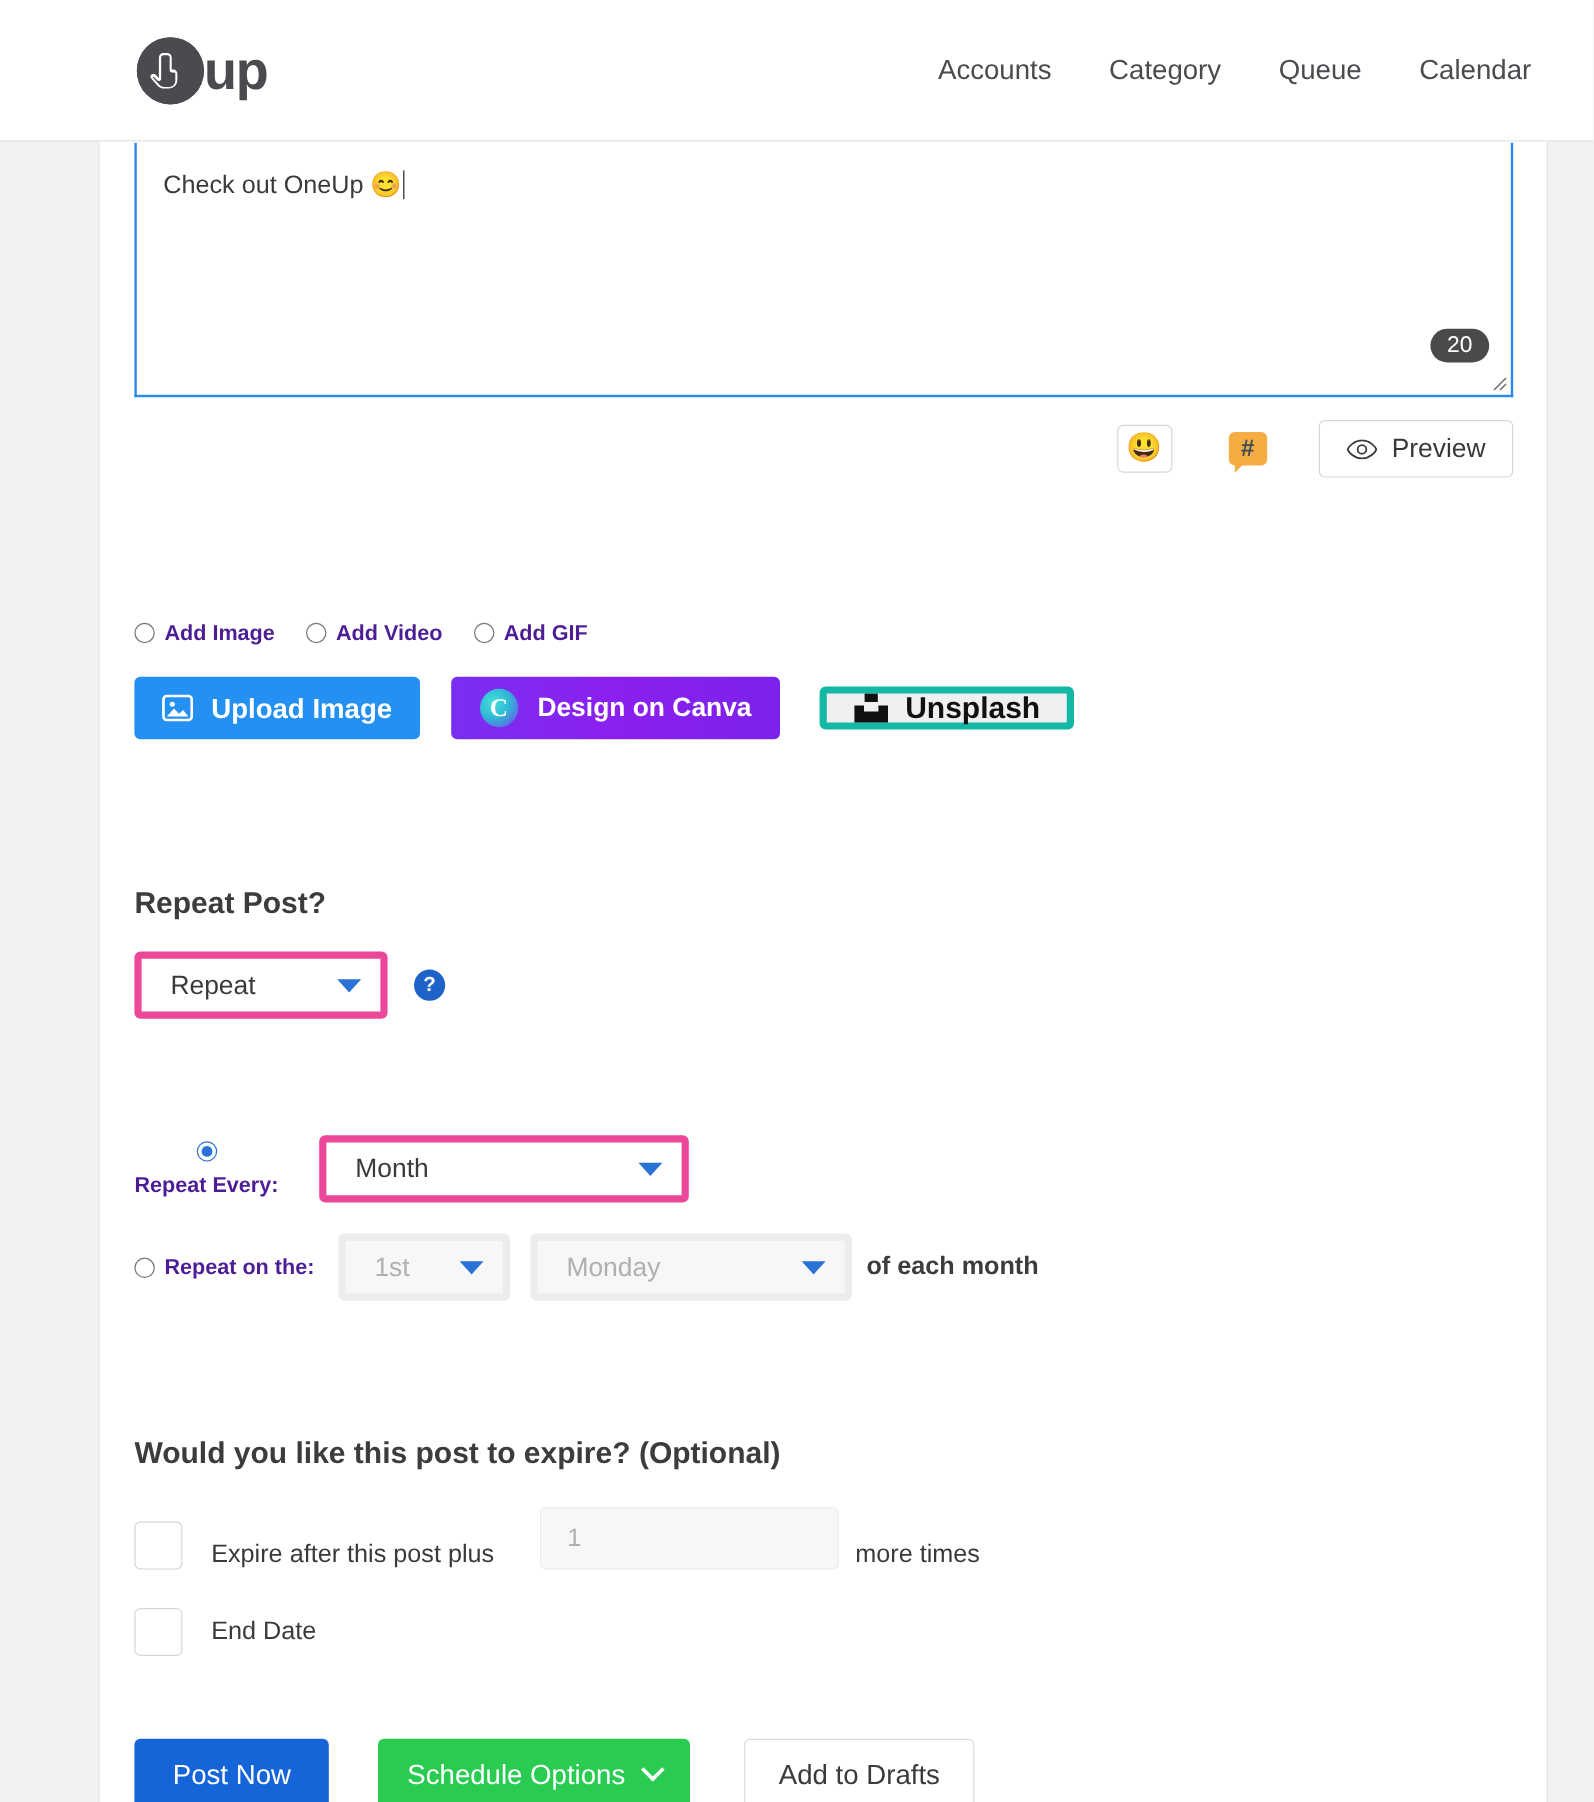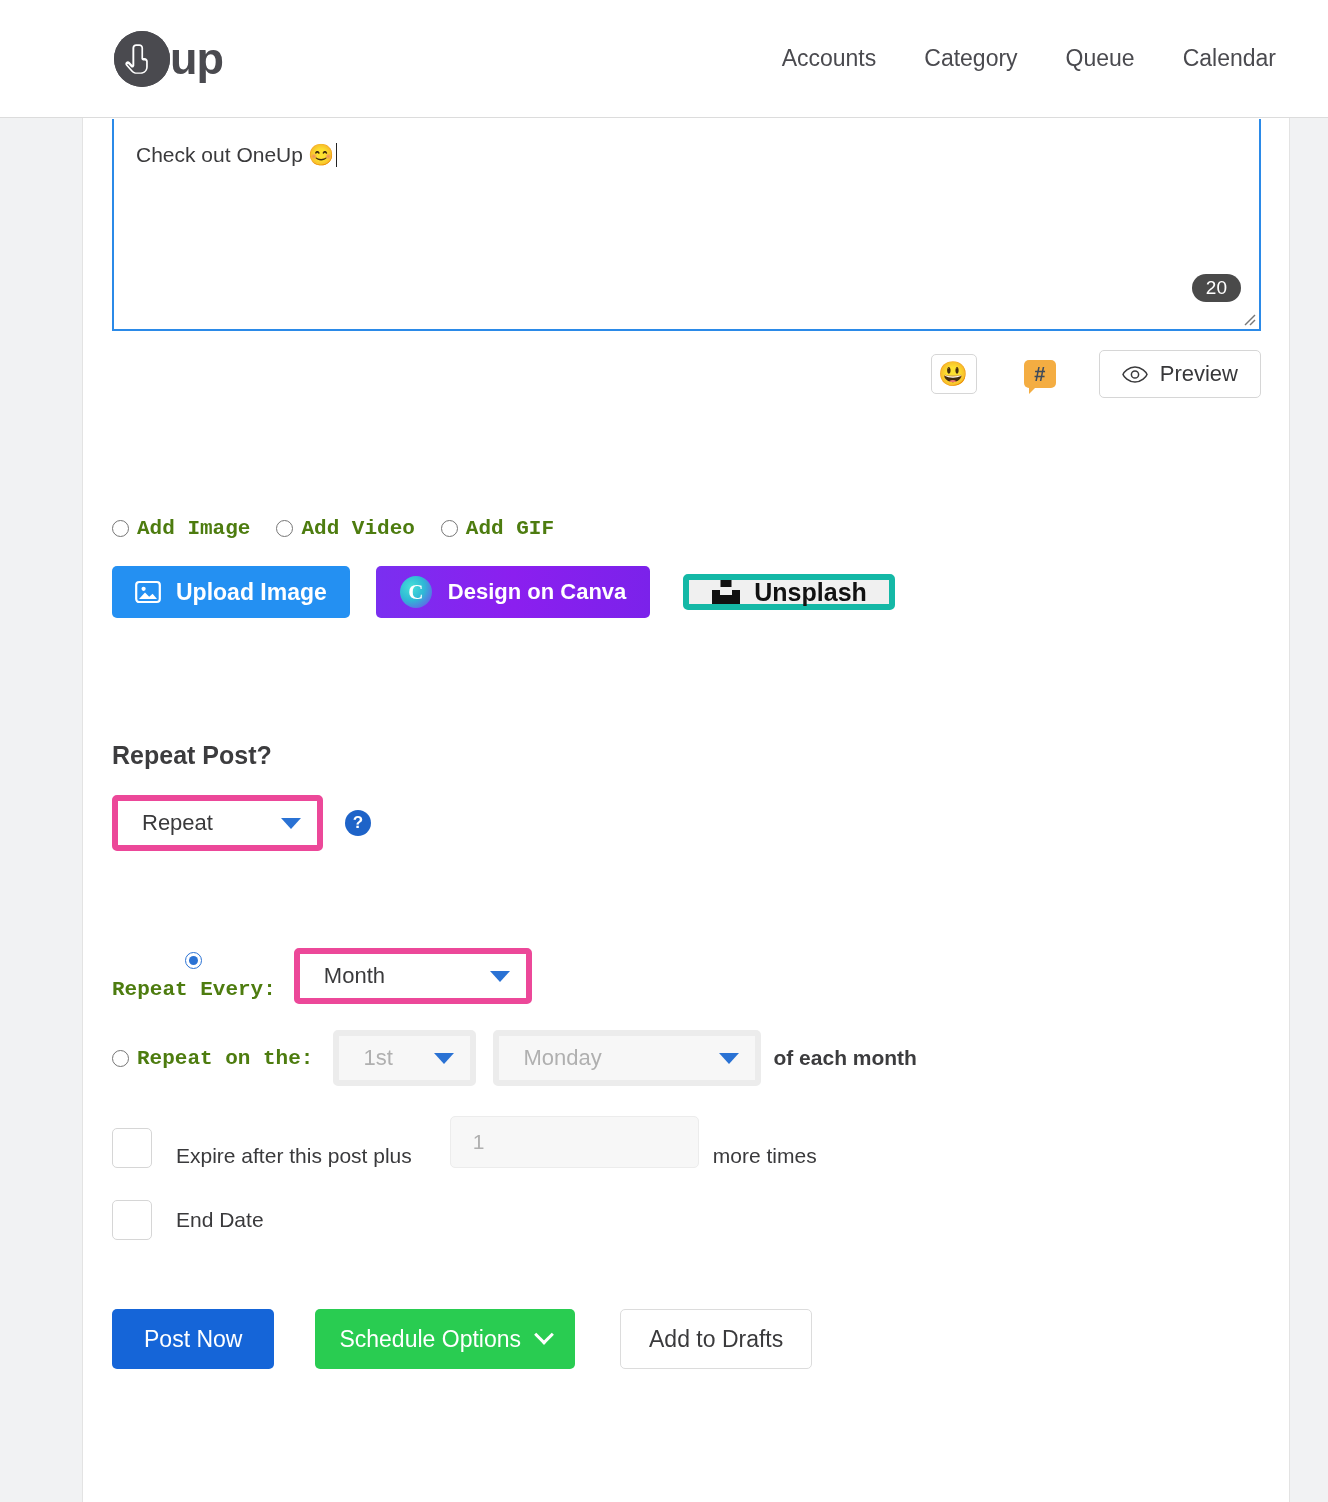--- a/index.html
+++ b/index.html
@@ -215,24 +215,23 @@
   .radio.checked { border: 1px solid #2a72d4; background: #fff; }
   .radio.checked::after {
     content: "";
     position: absolute;
     top: 3px; left: 3px;
     width: 9px; height: 9px;
     border-radius: 50%;
     background: #2a72d4;
   }
   .radio-label {
-    font-size: 21px;
-    font-weight: bold;
-    color: #4d7c0f;
-    font-family: Liberation Mono, monospace;
+    font-size: 18px;
+    font-weight: bold;
+    color: #4c1d95;
   }
 
   
   .media-buttons {
     display: flex;
     align-items: center;
     margin-top: 26px;
   }
   .btn-upload {
     height: 52px;
@@ -347,21 +346,21 @@
     cursor: pointer;
     flex: none;
   }
   .repeat-every-row {
     display: flex;
     align-items: center;
     margin-top: 97px;
     gap: 0;
   }
   .repeat-every-row .radio-line { gap: 9px; flex-direction: column; }
-  .select-month { width: 238px; margin-left: 18px; }
+  .select-month { width: 308px; margin-left: 34px; }
   .repeat-on-row {
     display: flex;
     align-items: center;
     margin-top: 26px;
   }
   .select-ordinal { width: 143px; margin-left: 20px; }
   .select-weekday { width: 268px; margin-left: 17px; }
   .of-each-month {
     font-size: 21px;
     font-weight: bold;
@@ -606,20 +605,21 @@
           <span class="sel-val">1st</span>
           <span class="caret-down"></span>
         </div>
         <div class="select disabled select-weekday">
           <span class="sel-val">Monday</span>
           <span class="caret-down"></span>
         </div>
         <span class="of-each-month">of each month</span>
       </div>
 
+      <div class="expire-title">Would you like this post to expire? (Optional)</div>
 
       <div class="expire-row">
         <span class="checkbox"></span>
         <span class="expire-label">Expire after this post plus</span>
         <div class="num-input">
           <span>1</span>
         </div>
         <span class="more-times">more times</span>
       </div>
 

